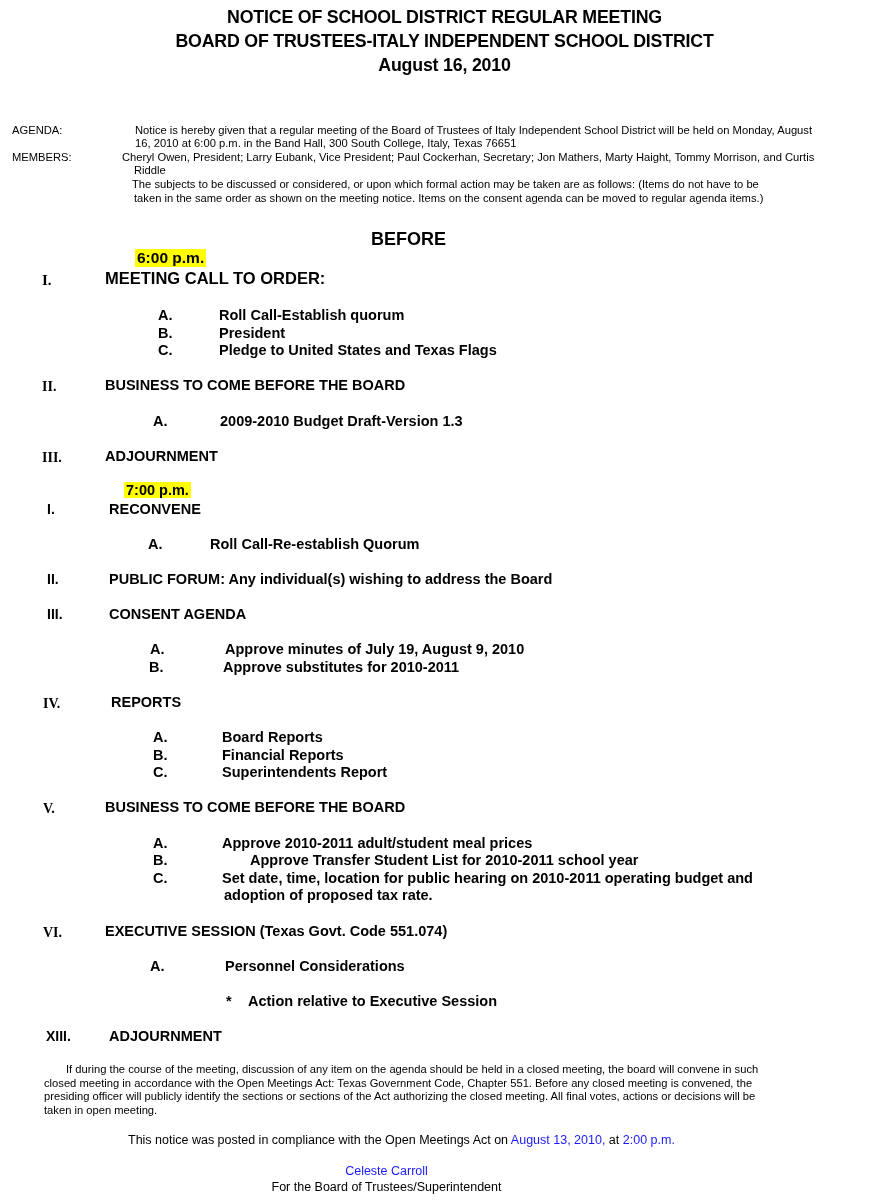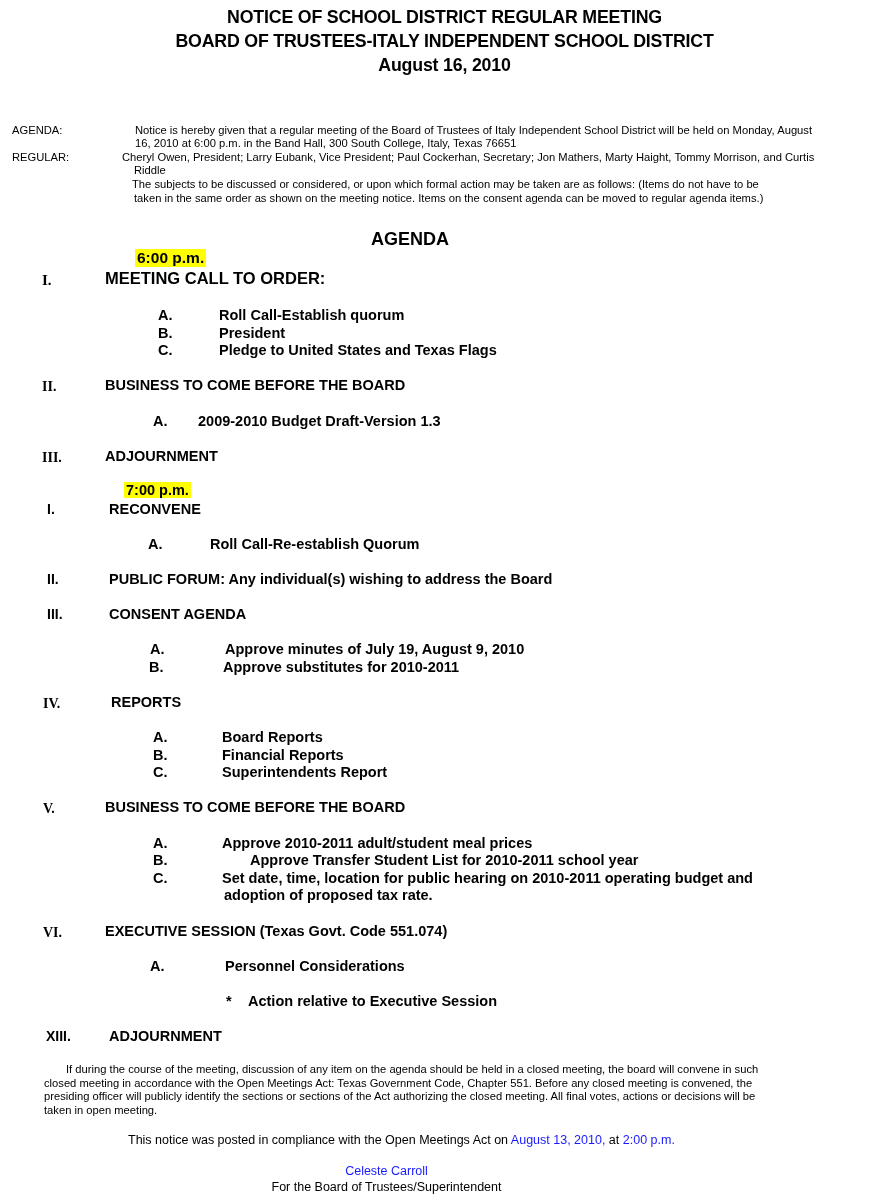--- a/index.html
+++ b/index.html
@@ -21,47 +21,47 @@
 <body>
 
 <div class="abs title" style="top:6px;">NOTICE OF SCHOOL DISTRICT REGULAR MEETING</div>
 <div class="abs title" style="top:30px;">BOARD OF TRUSTEES-ITALY INDEPENDENT SCHOOL DISTRICT</div>
 <div class="abs title" style="top:54px;">August 16, 2010</div>
 
 <div>
   <div class="abs small" style="left:12px; top:124px;">AGENDA:</div>
   <div class="abs small" style="left:135px; top:124px;">Notice is hereby given that a regular meeting of the Board of Trustees of Italy Independent School District will be held on Monday, August</div>
   <div class="abs small" style="left:135px; top:137px;">16, 2010 at 6:00 p.m. in the Band Hall, 300 South College, Italy, Texas 76651</div>
-  <div class="abs small" style="left:12px; top:151px;">REGULAR:</div>
+  <div class="abs small" style="left:12px; top:151px;">MEMBERS:</div>
   <div class="abs small" style="left:122px; top:151px;">Cheryl Owen, President; Larry Eubank, Vice President; Paul Cockerhan, Secretary; Jon Mathers, Marty Haight, Tommy Morrison, and Curtis</div>
   <div class="abs small" style="left:134px; top:164px;">Riddle</div>
   <div class="abs small" style="left:132px; top:178px;">The subjects to be discussed or considered, or upon which formal action may be taken are as follows:  (Items do  not have to be</div>
   <div class="abs small" style="left:134px; top:192px;">taken in the same order as shown on the meeting notice. Items on the consent agenda can be moved to regular agenda items.)</div>
 </div>
 
-<div class="abs agenda-h" style="left:371px; top:229px;">AGENDA</div>
+<div class="abs agenda-h" style="left:371px; top:229px;">BEFORE</div>
 
 <div>
   <div class="abs time" style="left:135px; top:249px;">6:00 p.m.</div>
 
   <div class="abs rn-serif" style="left:42px; top:272px; font-size:15px;">I.</div>
   <div class="abs sec-big" style="left:105px; top:269px;">MEETING CALL TO ORDER:</div>
 
   <div class="abs item" style="left:158px; top:307px;">A.</div>
   <div class="abs item" style="left:219px; top:307px;">Roll Call-Establish quorum</div>
   <div class="abs item" style="left:158px; top:325px;">B.</div>
   <div class="abs item" style="left:219px; top:325px;">President</div>
   <div class="abs item" style="left:158px; top:342px;">C.</div>
   <div class="abs item" style="left:219px; top:342px;">Pledge to United States and Texas Flags</div>
 
   <div class="abs rn-serif" style="left:42px; top:379px;">II.</div>
   <div class="abs sec" style="left:105px; top:377px;">BUSINESS TO COME BEFORE THE BOARD</div>
 
   <div class="abs item" style="left:153px; top:413px;">A.</div>
-  <div class="abs item" style="left:198px; top:413px;">2009-2010 Budget Draft-Version 1.3</div>
+  <div class="abs item" style="left:220px; top:413px;">2009-2010 Budget Draft-Version 1.3</div>
 
   <div class="abs rn-serif" style="left:42px; top:450px;">III.</div>
   <div class="abs sec" style="left:105px; top:448px;">ADJOURNMENT</div>
 </div>
 
 <div>
   <div class="abs time" style="left:124px; top:482px; font-size:14.5px;">7:00 p.m.</div>
 
   <div class="abs rn-sans" style="left:47px; top:501px;">I.</div>
   <div class="abs sec" style="left:109px; top:501px;">RECONVENE</div>

